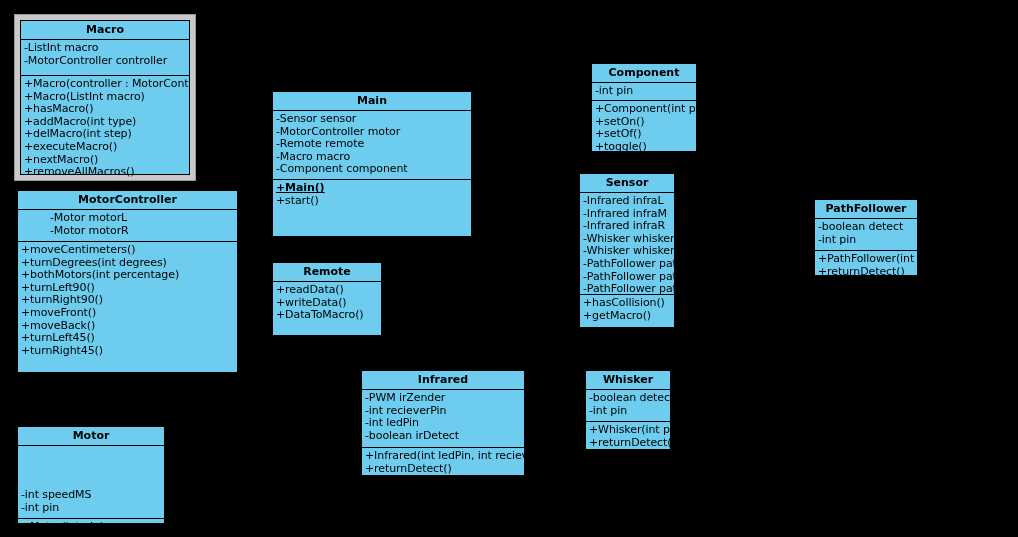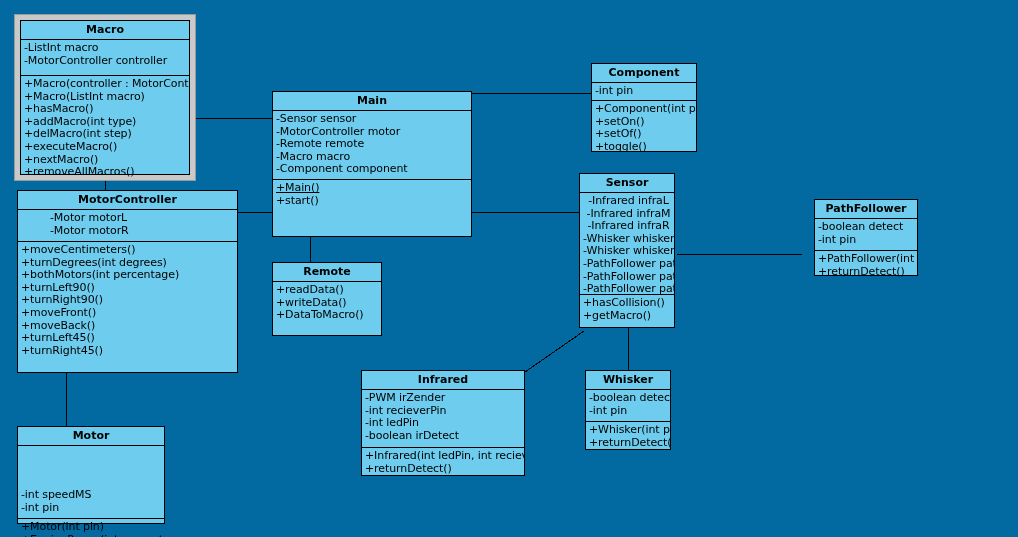--- a/index.html
+++ b/index.html
@@ -8,21 +8,21 @@
     padding: 0;
     background: #ffffff;
   }
   body {
     font-family: "DejaVu Sans", "Liberation Sans", sans-serif;
   }
   #canvas {
     position: relative;
     width: 1018px;
     height: 537px;
-    background: #0369a1;
+    background: #000000;
     overflow: hidden;
   }
   
   #connectors {
     position: absolute;
     left: 0;
     top: 0;
     width: 1018px;
     height: 537px;
     z-index: 1;
@@ -60,20 +60,21 @@
   }
   .uml-class .member {
     white-space: nowrap;
     overflow: hidden;
     font-size: 11px;
     line-height: 12.6px;
     letter-spacing: -0.1px;
   }
   .uml-class .member.is-static {
     text-decoration: underline;
+    font-weight: bold;
   }
   
   .selection-frame {
     position: absolute;
     box-sizing: border-box;
     background: #c9c9c9;
     border: 1px solid #9a9a9a;
     z-index: 1;
   }
 </style>
@@ -172,21 +173,21 @@
         </div>
         <div class="cmp-ops">
           <div class="member">+Component(int pin)</div>
           <div class="member">+setOn()</div>
           <div class="member">+setOf()</div>
           <div class="member">+toggle()</div>
         </div>
       </div>
       <div class="uml-class" style="left: 579px; top: 173px; width: 96px; height: 155px;">
         <div class="cmp-title">Sensor</div>
-        <div class="cmp-attrs" style="height: 102px; text-align: center;">
+        <div class="cmp-attrs" style="height: 102px;">
           <div class="member">-Infrared infraL</div>
           <div class="member">-Infrared infraM</div>
           <div class="member">-Infrared infraR</div>
           <div class="member">-Whisker whiskerL</div>
           <div class="member">-Whisker whiskerR</div>
           <div class="member">-PathFollower pathL</div>
           <div class="member">-PathFollower pathM</div>
           <div class="member">-PathFollower pathR</div>
         </div>
         <div class="cmp-ops">

